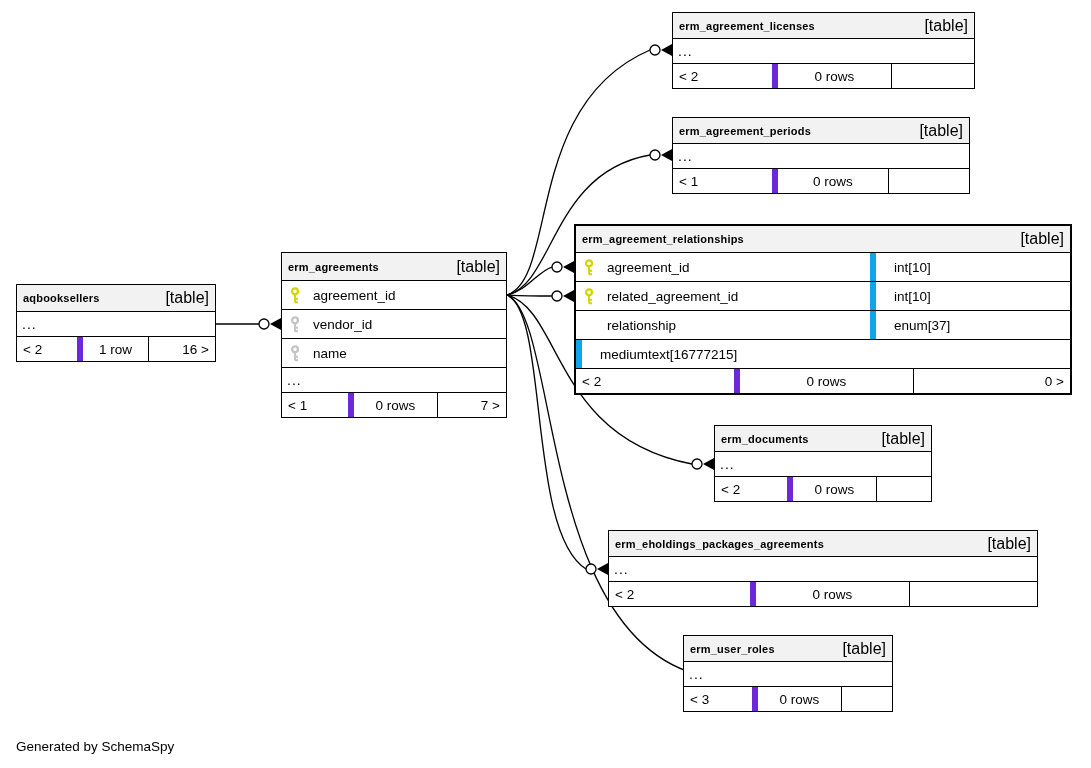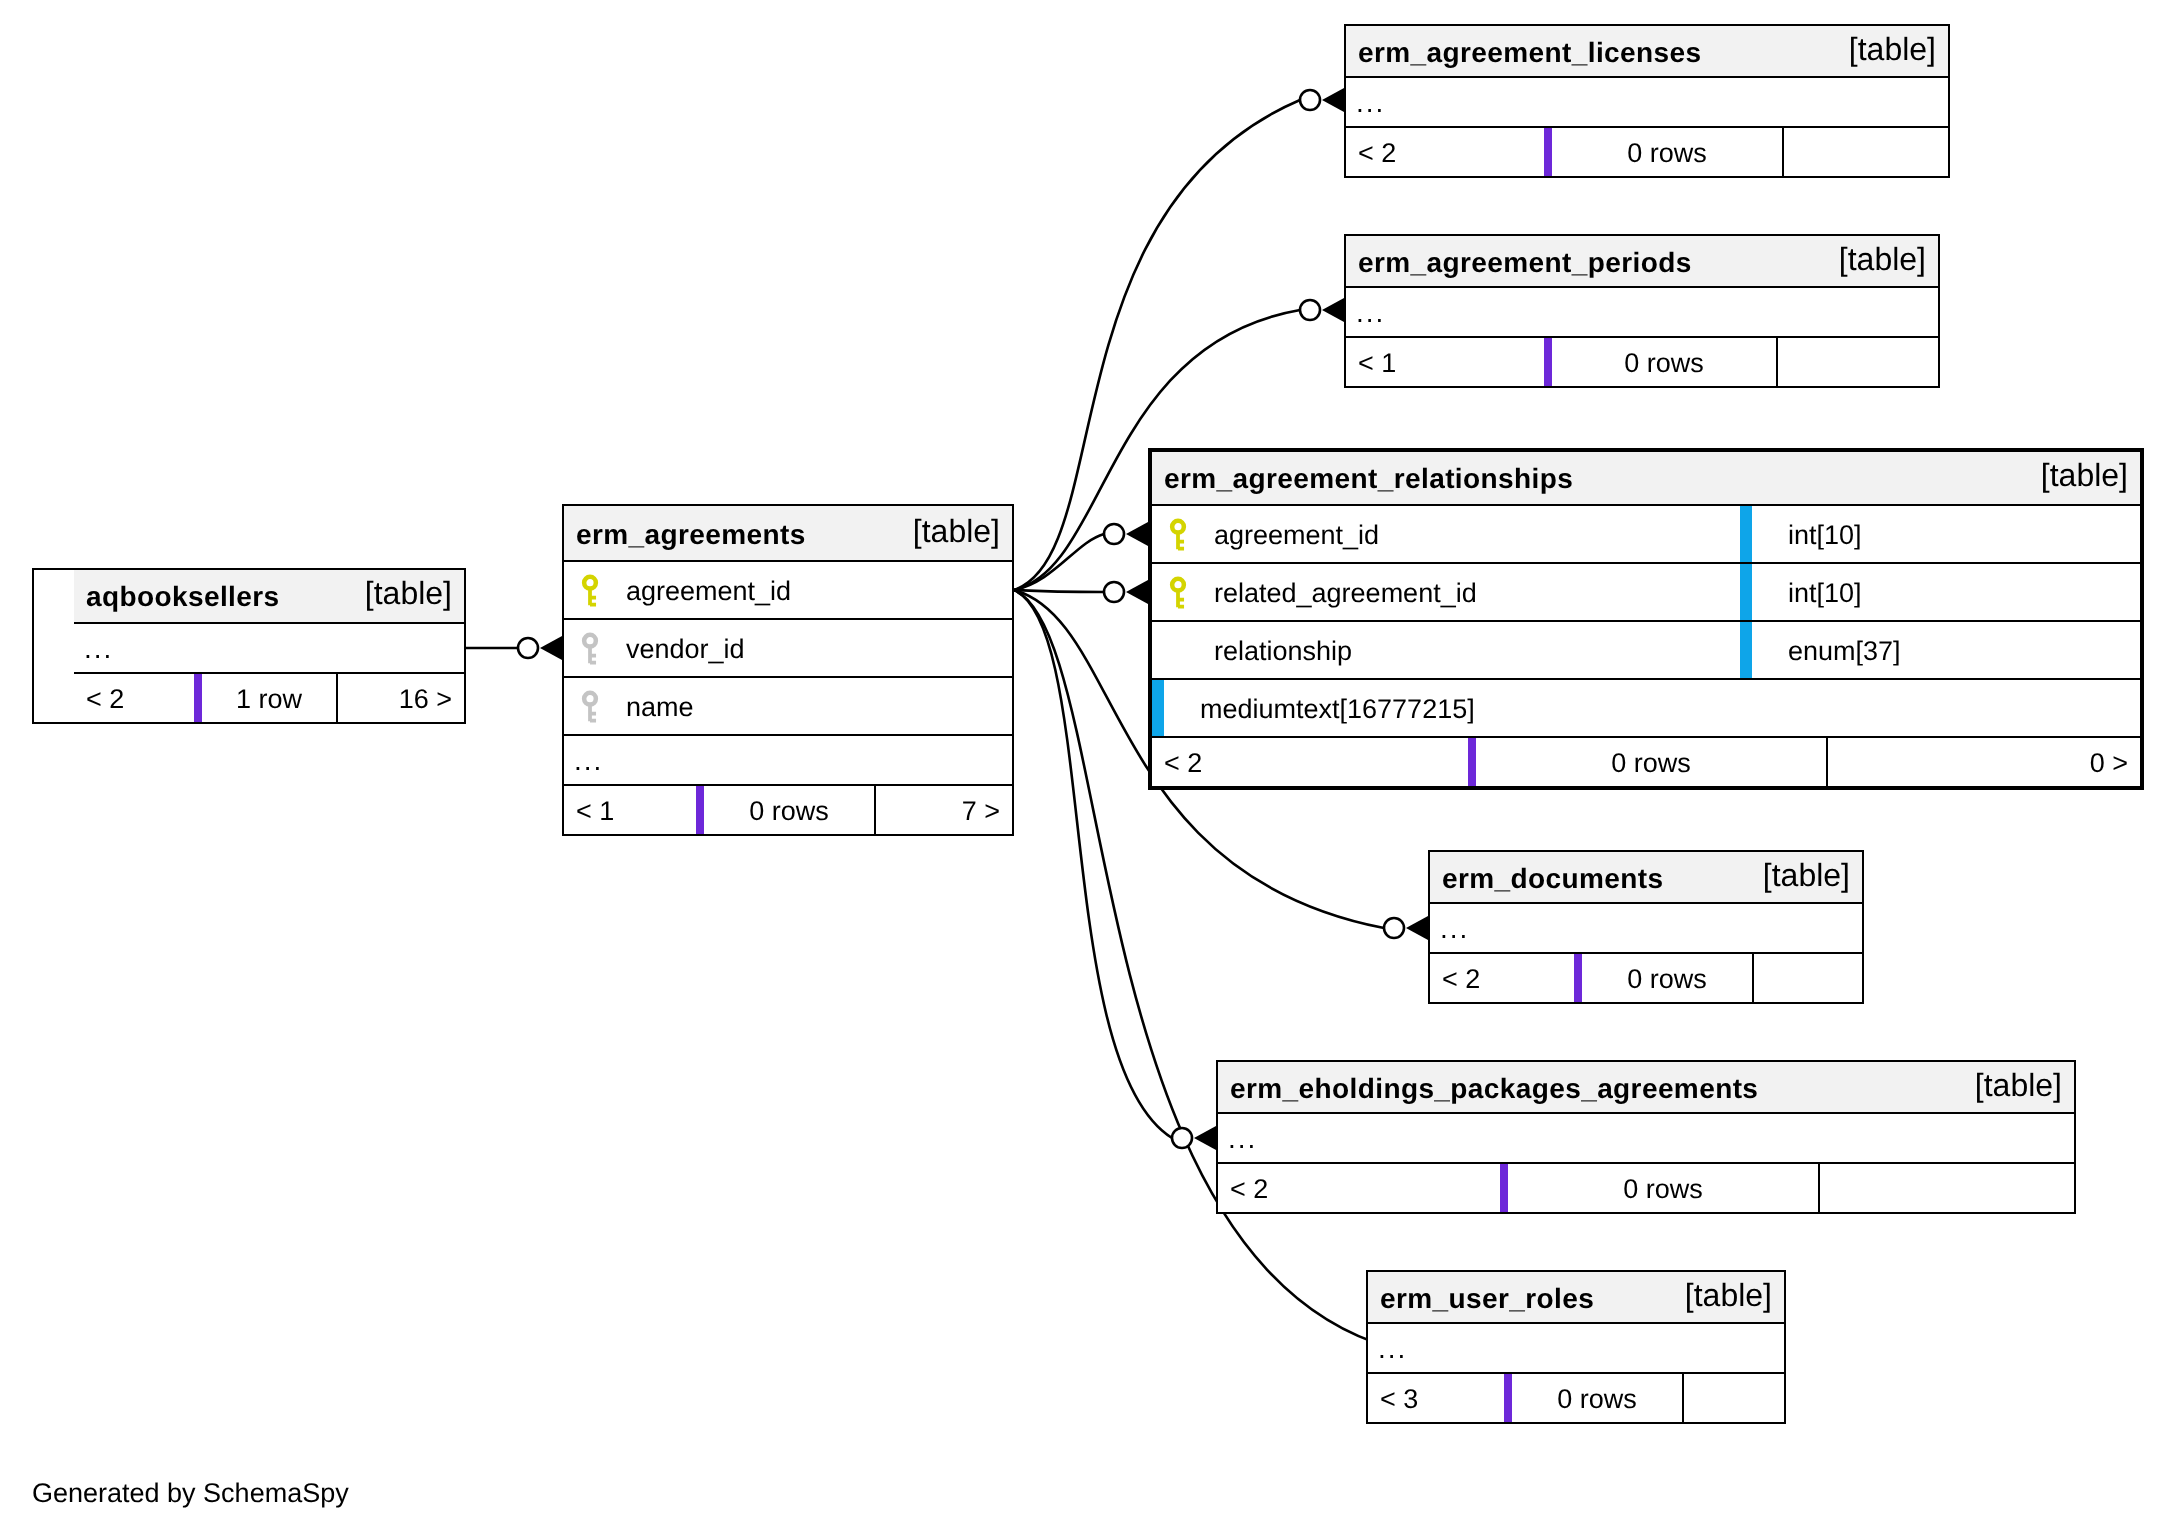--- a/index.html
+++ b/index.html
@@ -12,21 +12,21 @@
   .tbl{
     position:absolute;background:#fff;border:1px solid #000;z-index:1;
     box-sizing:border-box;
   }
   .tbl.hl{border:2px solid #000;}
   .hdr{
     display:flex;justify-content:space-between;align-items:center;
     background:#f2f2f2;border-bottom:1px solid #000;
     padding:0 6px;height:25px;
   }
-  .tname{font-weight:bold;font-size:14px;letter-spacing:0.2px;}
+  .tname{font-weight:bold;font-size:11px;letter-spacing:0.2px;}
   .ttag{font-size:16px;}
   .crow{
     display:flex;align-items:stretch;height:28px;
     border-bottom:1px solid #000;font-size:13.5px;
   }
   .cname{flex:1;display:flex;align-items:center;padding-left:7px;}
   .ctype{
     width:176px;border-left:6px solid #0ea5e9;
     display:flex;align-items:center;padding-left:18px;
   }
@@ -34,21 +34,21 @@
   .key-yellow{color:#d4d400;}
   .key-gray{color:#c4c4c4;}
   .noicon{display:inline-block;width:24px;}
   .erow{
     height:24px;display:flex;align-items:center;padding:0 5px;
     border-bottom:1px solid #000;font-size:14px;letter-spacing:1px;
   }
   .foot{display:flex;height:24px;font-size:13.5px;}
   .foot span{display:flex;align-items:center;padding:0 6px;box-sizing:border-box;}
   .fl{justify-content:flex-start;}
-  .fc{justify-content:center;border-left:4px solid #6d28d9;border-right:1px solid #000;text-align:right;}
+  .fc{justify-content:center;border-left:6px solid #6d28d9;border-right:1px solid #000;text-align:right;}
   .fr{justify-content:flex-end;flex:1;}
   #credit{
     position:absolute;left:16px;top:739px;font-size:13.5px;z-index:1;
   }
 </style>
 </head>
 <body>
 
 <svg id="wires" width="1091" height="768">
   <g fill="none" stroke="#000" stroke-width="1.3">
@@ -76,21 +76,21 @@
     <circle cx="655" cy="50" r="5"></circle>
     <circle cx="655" cy="155" r="5"></circle>
     <circle cx="557" cy="267" r="5"></circle>
     <circle cx="557" cy="296" r="5"></circle>
     <circle cx="697" cy="464" r="5"></circle>
     <circle cx="591" cy="569" r="5"></circle>
     <circle cx="701" cy="674" r="5"></circle>
   </g>
 </svg>
 
-<div class="tbl" style="left:16px;top:284px;width:217px;padding-left:20px;">
+<div class="tbl" style="left:16px;top:284px;width:200px;">
   <div class="hdr" style="height:26px;">
     <span class="tname">aqbooksellers</span>
     <span class="ttag">[table]</span>
   </div>
   <div class="erow">...</div>
   <div class="foot">
     <span class="fl" style="width:60px;">&lt; 2</span>
     <span class="fc" style="width:72px;">1 row</span>
     <span class="fr">16 &gt;</span>
   </div>

